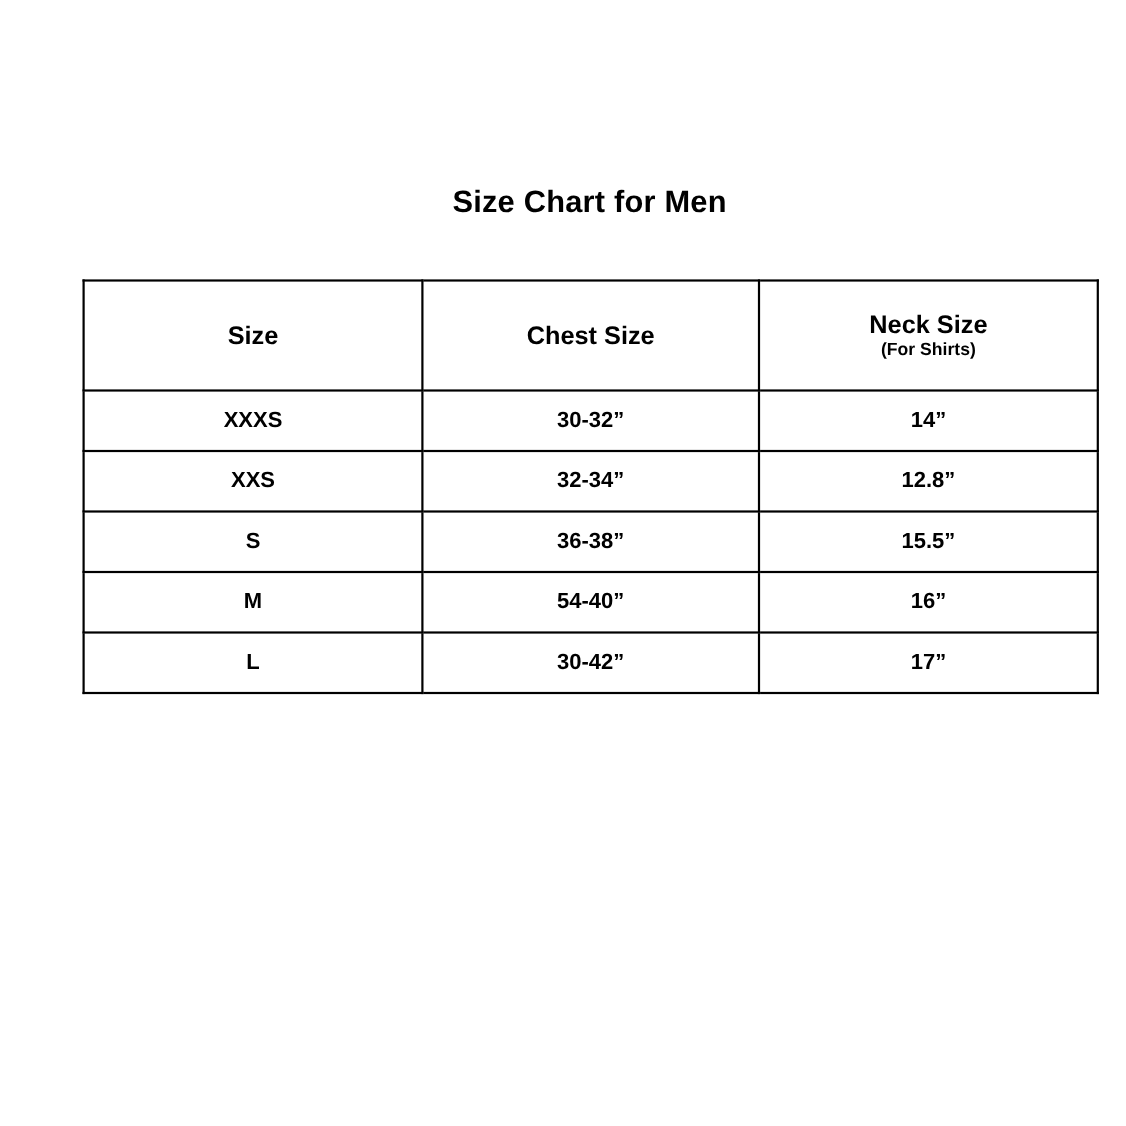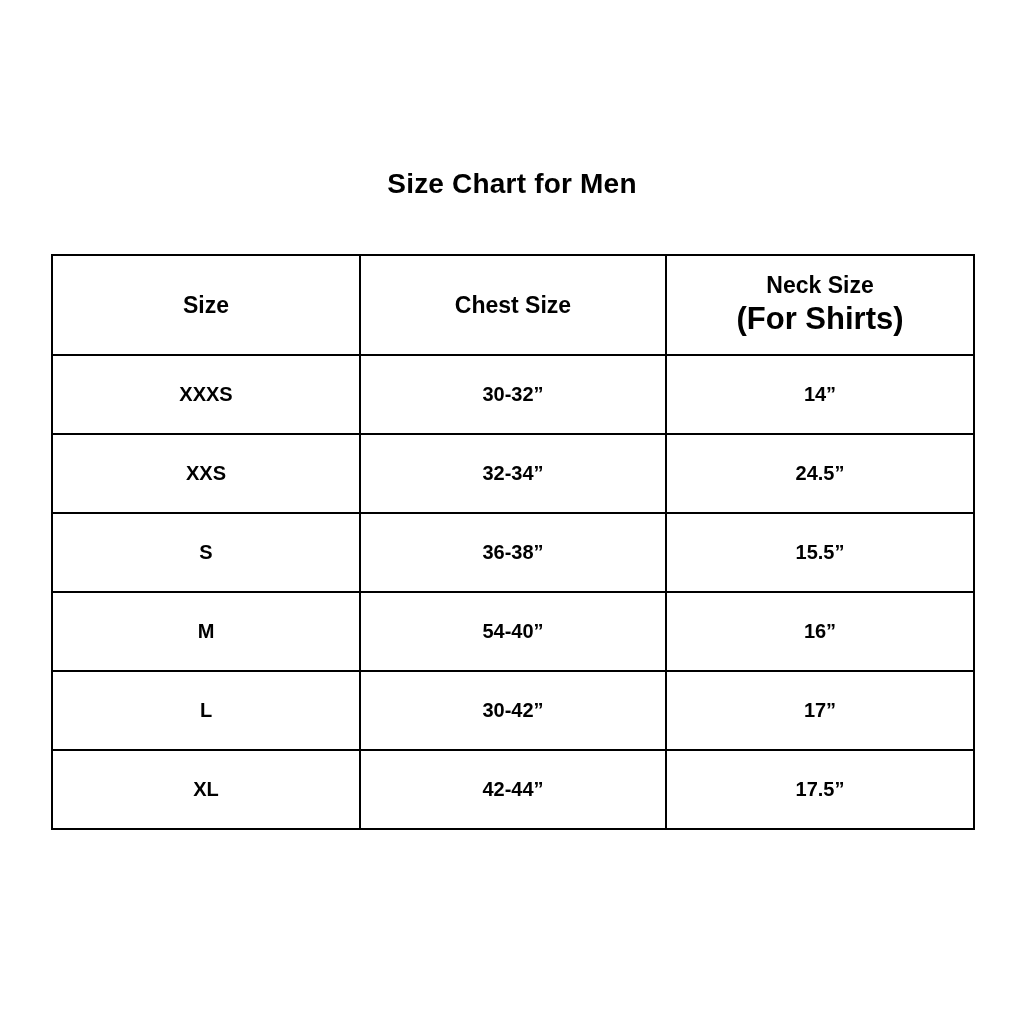--- a/index.html
+++ b/index.html
@@ -12,20 +12,21 @@
     background: #ffffff;
     font-family: "Liberation Sans", sans-serif;
     color: #000000;
     overflow: hidden;
   }
   .page {
     position: relative;
     width: 908px;
     height: 1024px;
     box-sizing: border-box;
+    margin-left: 24px;
   }
   .chart-title {
     position: absolute;
     top: 168px;
     left: 0;
     width: 1024px;
     text-align: center;
     font-size: 28px;
     font-weight: bold;
     letter-spacing: 0.2px;
@@ -51,28 +52,28 @@
   }
   table.size-table thead th {
     height: 98px;
     font-size: 23px;
     line-height: 1.25;
     padding: 0 6px;
   }
   table.size-table tbody td {
     height: 53px;
     font-size: 20px;
-    padding: 12px 6px;
+    padding: 0 6px;
   }
   col.c1 { width: 308px; }
   col.c2 { width: 306px; }
   col.c3 { width: 308px; }
   .sub-line {
     display: block;
-    font-size: 31px;
+    font-size: 16px;
     font-weight: bold;
   }
 </style>
 </head>
 <body>
 
 <div class="page">
 
   <div class="chart-title">Size Chart for Men</div>
 
@@ -99,39 +100,34 @@
       </thead>
       <tbody>
         <tr>
           <td>XXXS</td>
           <td>30-32”</td>
           <td>14”</td>
         </tr>
         <tr>
           <td>XXS</td>
           <td>32-34”</td>
-          <td>24.5”</td>
+          <td>12.8”</td>
         </tr>
         <tr>
           <td>S</td>
           <td>36-38”</td>
           <td>15.5”</td>
         </tr>
         <tr>
           <td>M</td>
           <td>54-40”</td>
           <td>16”</td>
         </tr>
         <tr>
           <td>L</td>
           <td>30-42”</td>
           <td>17”</td>
         </tr>
-        <tr>
-          <td>XL</td>
-          <td>42-44”</td>
-          <td>17.5”</td>
-        </tr>
       </tbody>
     </table>
   </div>
 
 </div>
 
 </body></html>

